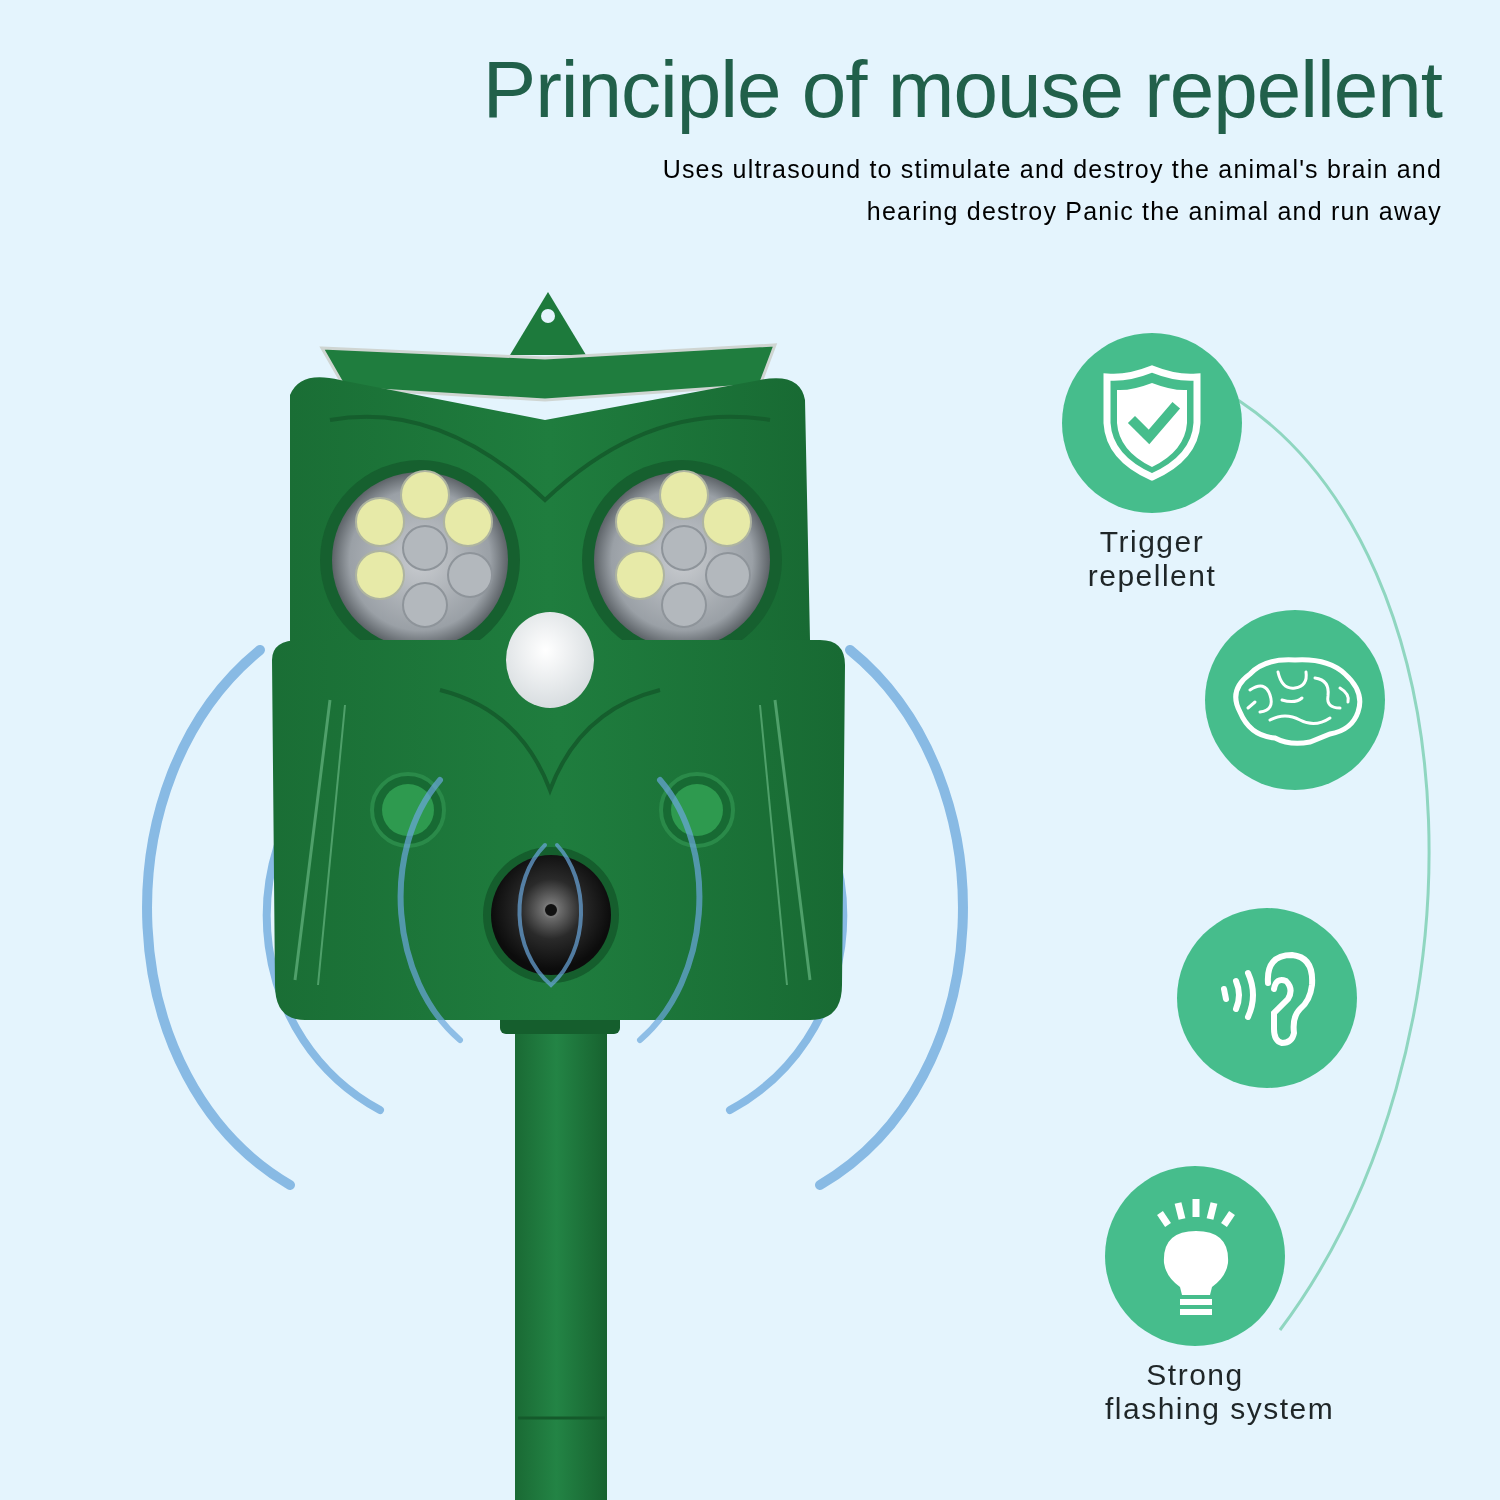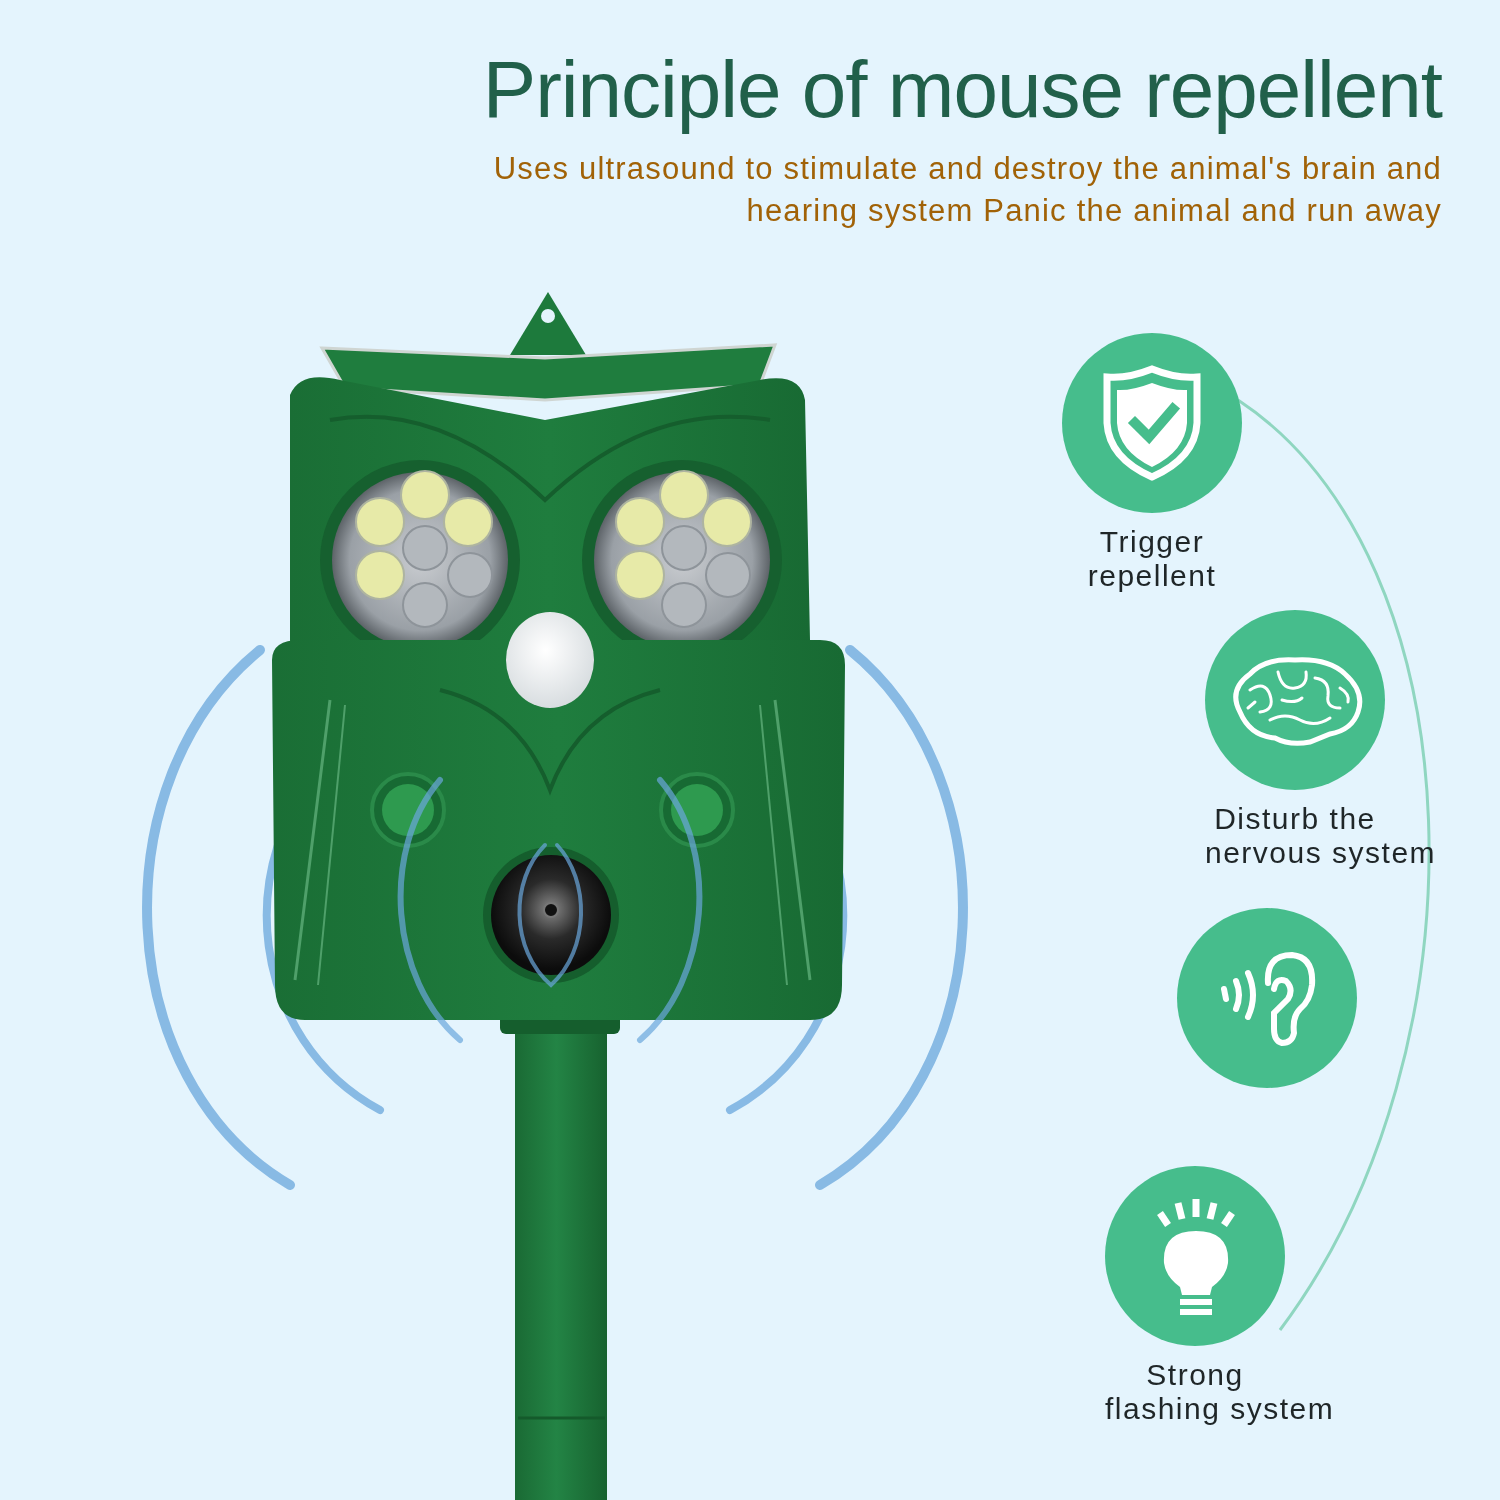--- a/index.html
+++ b/index.html
@@ -9,22 +9,22 @@
       font-family: "Liberation Sans", sans-serif;
     }
     .title {
       position: absolute; right: 58px; top: 42px;
       font-family: "Liberation Sans", sans-serif;
       font-weight: normal; font-size: 80px; line-height: 96px;
       color: #21604a; letter-spacing: -1px; white-space: nowrap;
     }
     .subtitle {
       position: absolute; right: 58px; top: 148px; width: 1100px;
-      text-align: right; font-size: 31px; line-height: 42px;
-      color: #a16207; letter-spacing: 1.2px;
+      text-align: right; font-size: 25px; line-height: 42px;
+      color: #000000; letter-spacing: 1.2px;
       font-family: "Liberation Sans", sans-serif;
     }
     .product { position: absolute; left: 0; top: 0; width: 1050px; height: 1500px; }
     .arc-line { position: absolute; left: 0; top: 0; width: 1500px; height: 1500px; pointer-events: none; }
     .feature { position: absolute; text-align: center; }
     .feature .circle {
       width: 180px; height: 180px; border-radius: 50%;
       background: #46bd8c; margin: 0 auto;
       display: flex; align-items: center; justify-content: center;
     }
@@ -33,21 +33,21 @@
       letter-spacing: 1.5px; white-space: nowrap;
       font-family: "Liberation Sans", sans-serif;
     }
   </style>
 </head>
 <body>
 
 <div class="title">Principle of mouse repellent</div>
 <div class="subtitle">
   <div>Uses ultrasound to stimulate and destroy the animal's brain and</div>
-  <div>hearing system Panic the animal and run away</div>
+  <div>hearing destroy Panic the animal and run away</div>
 </div>
 
 <svg class="arc-line" viewBox="0 0 1500 1500">
   <path d="M1238 400 C 1480 560, 1490 1050, 1280 1330" fill="none" stroke="#8fd6c0" stroke-width="3"></path>
 </svg>
 
 <svg class="product" viewBox="0 0 1050 1500">
   <defs>
     <linearGradient id="bodyG" x1="0" x2="1" y1="0" y2="0">
       <stop offset="0" stop-color="#1a6e35"></stop>
@@ -172,24 +172,20 @@
         <path d="M30 40 Q45 30 50 45 Q55 60 40 62"></path>
         <path d="M58 22 Q62 40 75 38 Q88 36 86 22"></path>
         <path d="M95 28 Q110 30 108 46 Q106 58 120 58"></path>
         <path d="M50 70 Q65 62 80 70 Q95 78 110 68"></path>
         <path d="M62 50 Q75 54 82 48"></path>
         <path d="M120 38 Q130 44 128 52"></path>
         <path d="M35 52 L28 58"></path>
       </g>
     </svg>
   </div>
-  <div class="label">
-    <div>Disturb the</div>
-    <div>nervous system</div>
-  </div>
 </div>
 
 <div class="feature" style="left:1177px; top:908px; width:180px;">
   <div class="circle">
     <svg width="110" height="110" viewBox="0 0 110 110">
       <g fill="none" stroke="#ffffff" stroke-linecap="round">
         <path d="M12 46 L14 56" stroke-width="6"></path>
         <path d="M24 38 Q30 52 24 66" stroke-width="6"></path>
         <path d="M36 30 Q46 52 36 74" stroke-width="6"></path>
         <path d="M56 40 Q54 12 80 12 Q102 14 100 42 Q98 58 88 66 Q80 74 82 90 Q80 100 70 100 Q62 98 62 86 L62 70 Q70 62 76 56 Q82 46 74 38 Q64 34 62 46" stroke-width="6"></path>

